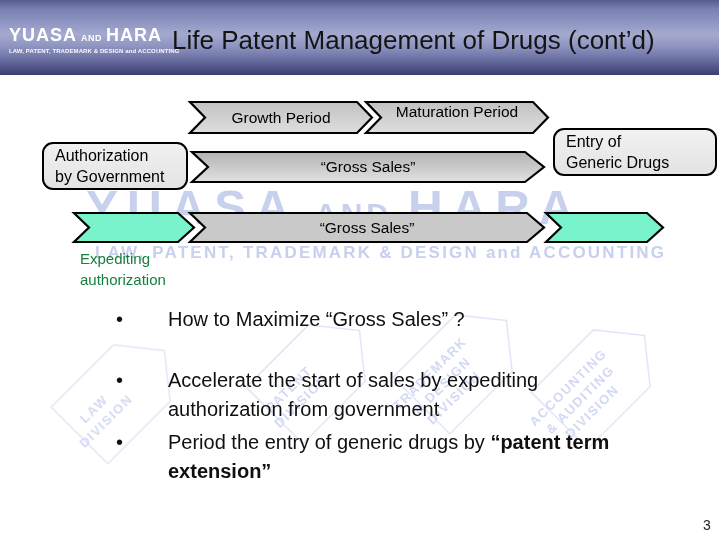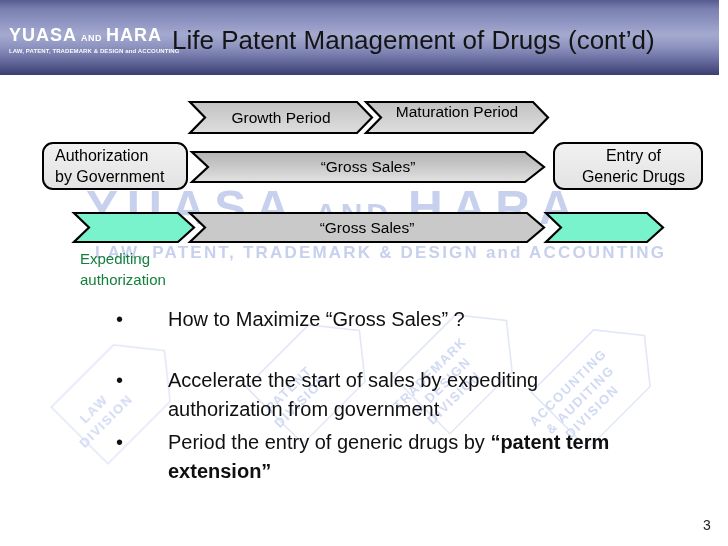--- a/index.html
+++ b/index.html
@@ -118,21 +118,21 @@
     <span>by Government</span>
   </div>
 
   <div class="arrow" style="left:192px;top:152px;width:352px;height:30px">
     <svg width="352" height="30">
         <polygon points="0,0 333,0 352,15 333,30 0,30 16,15" fill="url(#gradSales)" stroke="#000" stroke-width="2.2"></polygon>
       </svg>
     <div class="chev-lbl">“Gross Sales”</div>
   </div>
 
-  <div class="rbox" style="left:553px;top:142px;width:150px;height:48px;align-items:center;">
+  <div class="rbox" style="left:553px;top:128px;width:164px;height:48px;">
     <span>Entry of</span>
     <span>Generic Drugs</span>
   </div>
 
   <div class="arrow" style="left:74px;top:213px;width:120px;height:29px">
     <svg width="120" height="29">
         <polygon points="0,0 104,0 120,14.5 104,29 0,29 15,14.5" fill="#79f3cc" stroke="#000" stroke-width="2.2"></polygon>
       </svg>
   </div>
   <div class="arrow" style="left:190px;top:213px;width:354px;height:29px">

